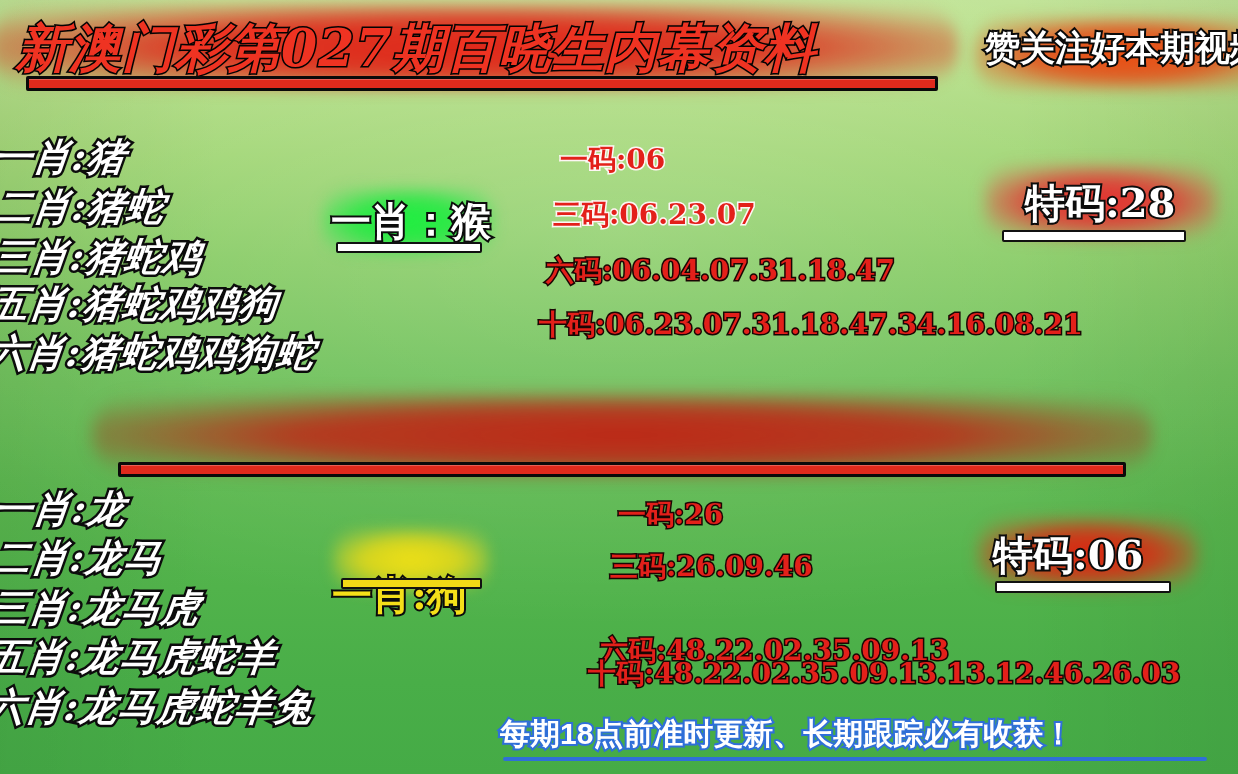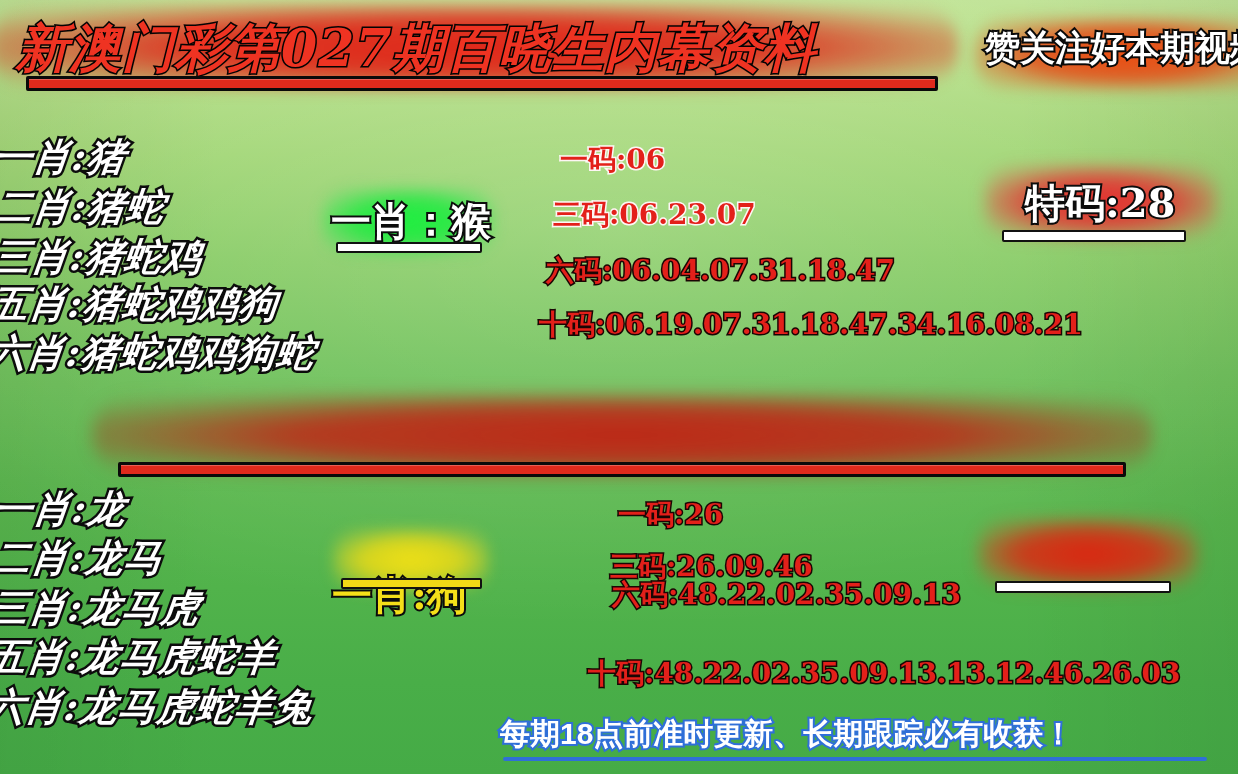--- a/index.html
+++ b/index.html
@@ -256,39 +256,40 @@
   <div class="zodiac-line" style="left:-8px;  top:232px;">三肖:猪蛇鸡</div>
   <div class="zodiac-line" style="left:-10px; top:279px;">五肖:猪蛇鸡鸡狗</div>
   <div class="zodiac-line" style="left:-12px; top:328px;">六肖:猪蛇鸡鸡狗蛇</div>
 
   <div class="callout" id="callout1">一肖：猴</div>
   <div class="callout-rule" id="callout1-rule"></div>
 
   <div class="code-line outline-white" style="left:560px; top:141px;">一码:06</div>
   <div class="code-line outline-white" style="left:553px; top:196px;">三码:06.23.07</div>
   <div class="code-line" style="left:546px; top:252px;">六码:06.04.07.31.18.47</div>
-  <div class="code-line" style="left:539px; top:306px;">十码:06.19.07.31.18.47.34.16.08.21</div>
+  <div class="code-line" style="left:539px; top:306px;">十码:06.23.07.31.18.47.34.16.08.21</div>
 
   <div class="special" id="special1">特码:28</div>
   <div class="special-rule" id="special1-rule"></div>
 
   <div class="rule" id="rule2"></div>
 
   <div class="zodiac-line" style="left:-6px;  top:484px;">一肖:龙</div>
   <div class="zodiac-line" style="left:-8px;  top:533px;">二肖:龙马</div>
   <div class="zodiac-line" style="left:-10px; top:583px;">三肖:龙马虎</div>
   <div class="zodiac-line" style="left:-12px; top:632px;">五肖:龙马虎蛇羊</div>
   <div class="zodiac-line" style="left:-14px; top:682px;">六肖:龙马虎蛇羊兔</div>
 
   <div class="callout" id="callout2">一肖:狗</div>
   <div class="callout-rule" id="callout2-rule"></div>
 
   <div class="code-line" style="left:618px; top:496px;">一码:26</div>
   <div class="code-line" style="left:610px; top:548px;">三码:26.09.46</div>
-  <div class="code-line" style="left:600px; top:576px;margin-left:12px;">六码:48.22.02.35.09.13</div>
+  <div class="code-line" style="left:600px; top:632px;">六码:48.22.02.35.09.13</div>
   <div class="code-line" style="left:588px; top:655px;">十码:48.22.02.35.09.13.13.12.46.26.03</div>
 
+  <div class="special" id="special2">特码:06</div>
   <div class="special-rule" id="special2-rule"></div>
 
   <div id="footer-note">每期18点前准时更新、长期跟踪必有收获！</div>
   <div id="footer-rule"></div>
 
 </div>
 
 </body></html>

